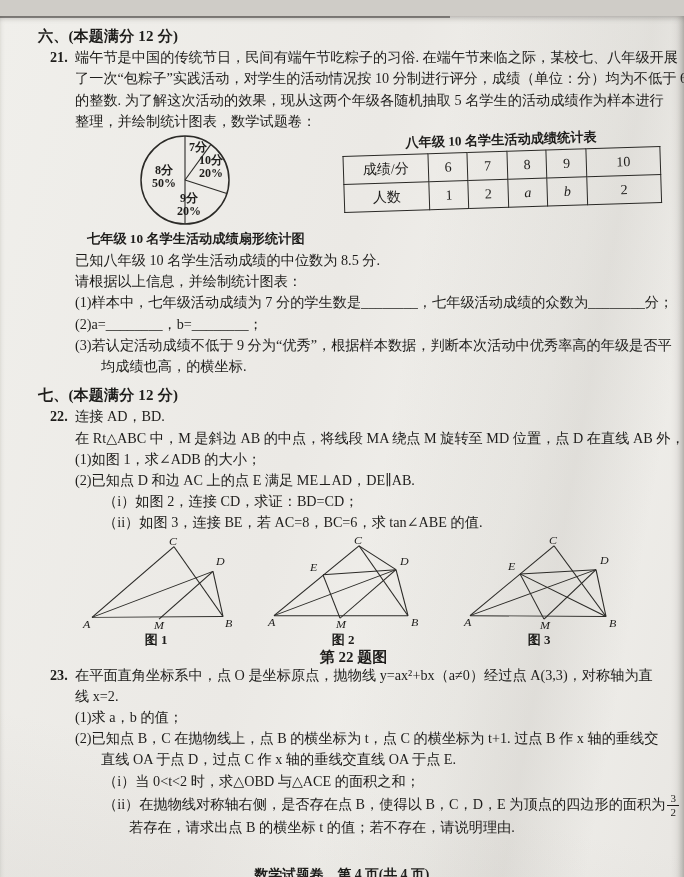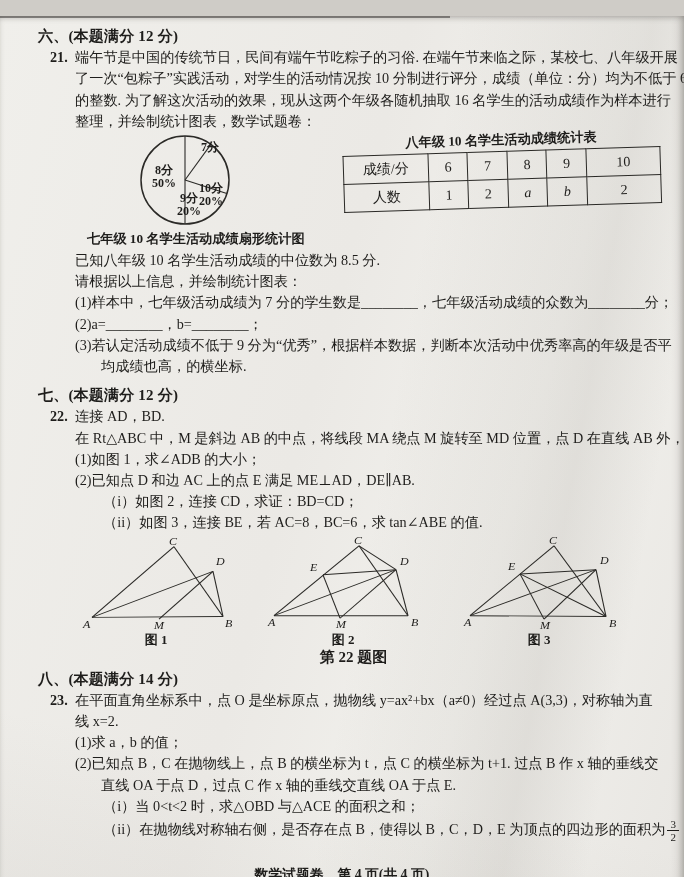--- a/index.html
+++ b/index.html
@@ -30,22 +30,22 @@
   .indent2{margin-left:26px;}
   .mt8{margin-top:8px;} .mt4{margin-top:4px;}
 
   
   .figarea{position:relative;height:118px;}
   .pie-wrap{position:absolute;left:64px;top:2px;width:92px;height:92px;}
   .pie-wrap svg{overflow:visible;}
   .pl{position:absolute;font-weight:bold;font-size:12px;line-height:12.5px;text-align:center;}
   .pl span{display:block;}
   .pl-8{left:6px;top:30px;width:38px;}
-  .pl-7{left:56px;top:7px;width:30px;}
-  .pl-10{left:52px;top:48px;width:40px;}
+  .pl-7{left:44px;top:7px;width:30px;}
+  .pl-10{left:52px;top:20px;width:40px;}
   .pl-9{left:30px;top:58px;width:40px;}
   .pie-cap{position:absolute;top:96px;left:-52px;width:214px;text-align:center;
     font-weight:bold;font-size:13.2px;white-space:nowrap;}
   .tbl-wrap{position:absolute;left:268px;top:0;width:318px;transform:rotate(-1.8deg);}
   .tbl-title{text-align:center;font-weight:bold;font-size:13.2px;line-height:16px;}
   .stat-table{border-collapse:collapse;width:100%;margin-top:3px;}
   .stat-table td{border:1.6px solid #2a2926;text-align:center;height:27px;font-size:14px;padding:0;}
   .stat-table td.c0{width:84px;}
   .stat-table td.var{font-style:italic;font-family:"Liberation Serif",serif;}
 
@@ -74,21 +74,21 @@
 <body>
 
 <div class="page">
   <div class="scan-line"></div>
 
   <div class="sec-h">六、(本题满分 12 分)</div>
   <div class="prob">
     <span class="pnum">21.</span>
     <p class="ln">端午节是中国的传统节日，民间有端午节吃粽子的习俗. 在端午节来临之际，某校七、八年级开展</p>
     <p class="ln">了一次“包粽子”实践活动，对学生的活动情况按 10 分制进行评分，成绩（单位：分）均为不低于 6</p>
-    <p class="ln">的整数. 为了解这次活动的效果，现从这两个年级各随机抽取 16 名学生的活动成绩作为样本进行</p>
+    <p class="ln">的整数. 为了解这次活动的效果，现从这两个年级各随机抽取 5 名学生的活动成绩作为样本进行</p>
     <p class="ln">整理，并绘制统计图表，数学试题卷：</p>
 
     <div class="figarea">
 
       <div class="pie-wrap">
         <svg width="92" height="92" viewBox="0 0 92 92">
           <circle cx="46" cy="46" r="44" class="geo" style="stroke-width:1.5"></circle>
           <line x1="46" y1="46" x2="46" y2="2" class="geo"></line>
           <line x1="46" y1="46" x2="71.9" y2="10.4" class="geo"></line>
           <line x1="46" y1="46" x2="87.8" y2="59.6" class="geo"></line>
@@ -212,28 +212,28 @@
           <text x="85" y="6" class="glab">C</text>
           <text x="44" y="36" class="glab">E</text>
           <text x="136" y="29" class="glab">D</text>
         </svg>
         <div class="figcap">图 3</div>
       </div>
     </div>
     <div class="figscap">第 22 题图</div>
   </div>
 
-  <div class="sec-h mt4">八、(本题满分 14 分)</div>
   <div class="prob">
     <span class="pnum">23.</span>
     <p class="ln">在平面直角坐标系中，点 O 是坐标原点，抛物线 y=ax²+bx（a≠0）经过点 A(3,3)，对称轴为直</p>
     <p class="ln">线 x=2.</p>
     <p class="ln">(1)求 a，b 的值；</p>
     <p class="ln">(2)已知点 B，C 在抛物线上，点 B 的横坐标为 t，点 C 的横坐标为 t+1. 过点 B 作 x 轴的垂线交</p>
     <p class="ln indent2">直线 OA 于点 D，过点 C 作 x 轴的垂线交直线 OA 于点 E.</p>
     <p class="ln indent1">（i）当 0&lt;t&lt;2 时，求△OBD 与△ACE 的面积之和；</p>
     <p class="ln indent1 fracline">
       <span>（ii）在抛物线对称轴右侧，是否存在点 B，使得以 B，C，D，E 为顶点的四边形的面积为</span><span class="frac"><span class="fnum">3</span><span class="fden">2</span></span><span>？</span>
     </p>
+    <p class="ln" style="margin-left:54px;">若存在，请求出点 B 的横坐标 t 的值；若不存在，请说明理由.</p>
   </div>
 
   <div class="footer">数学试题卷　第 4 页(共 4 页)</div>
 </div>
 
 </body></html>

